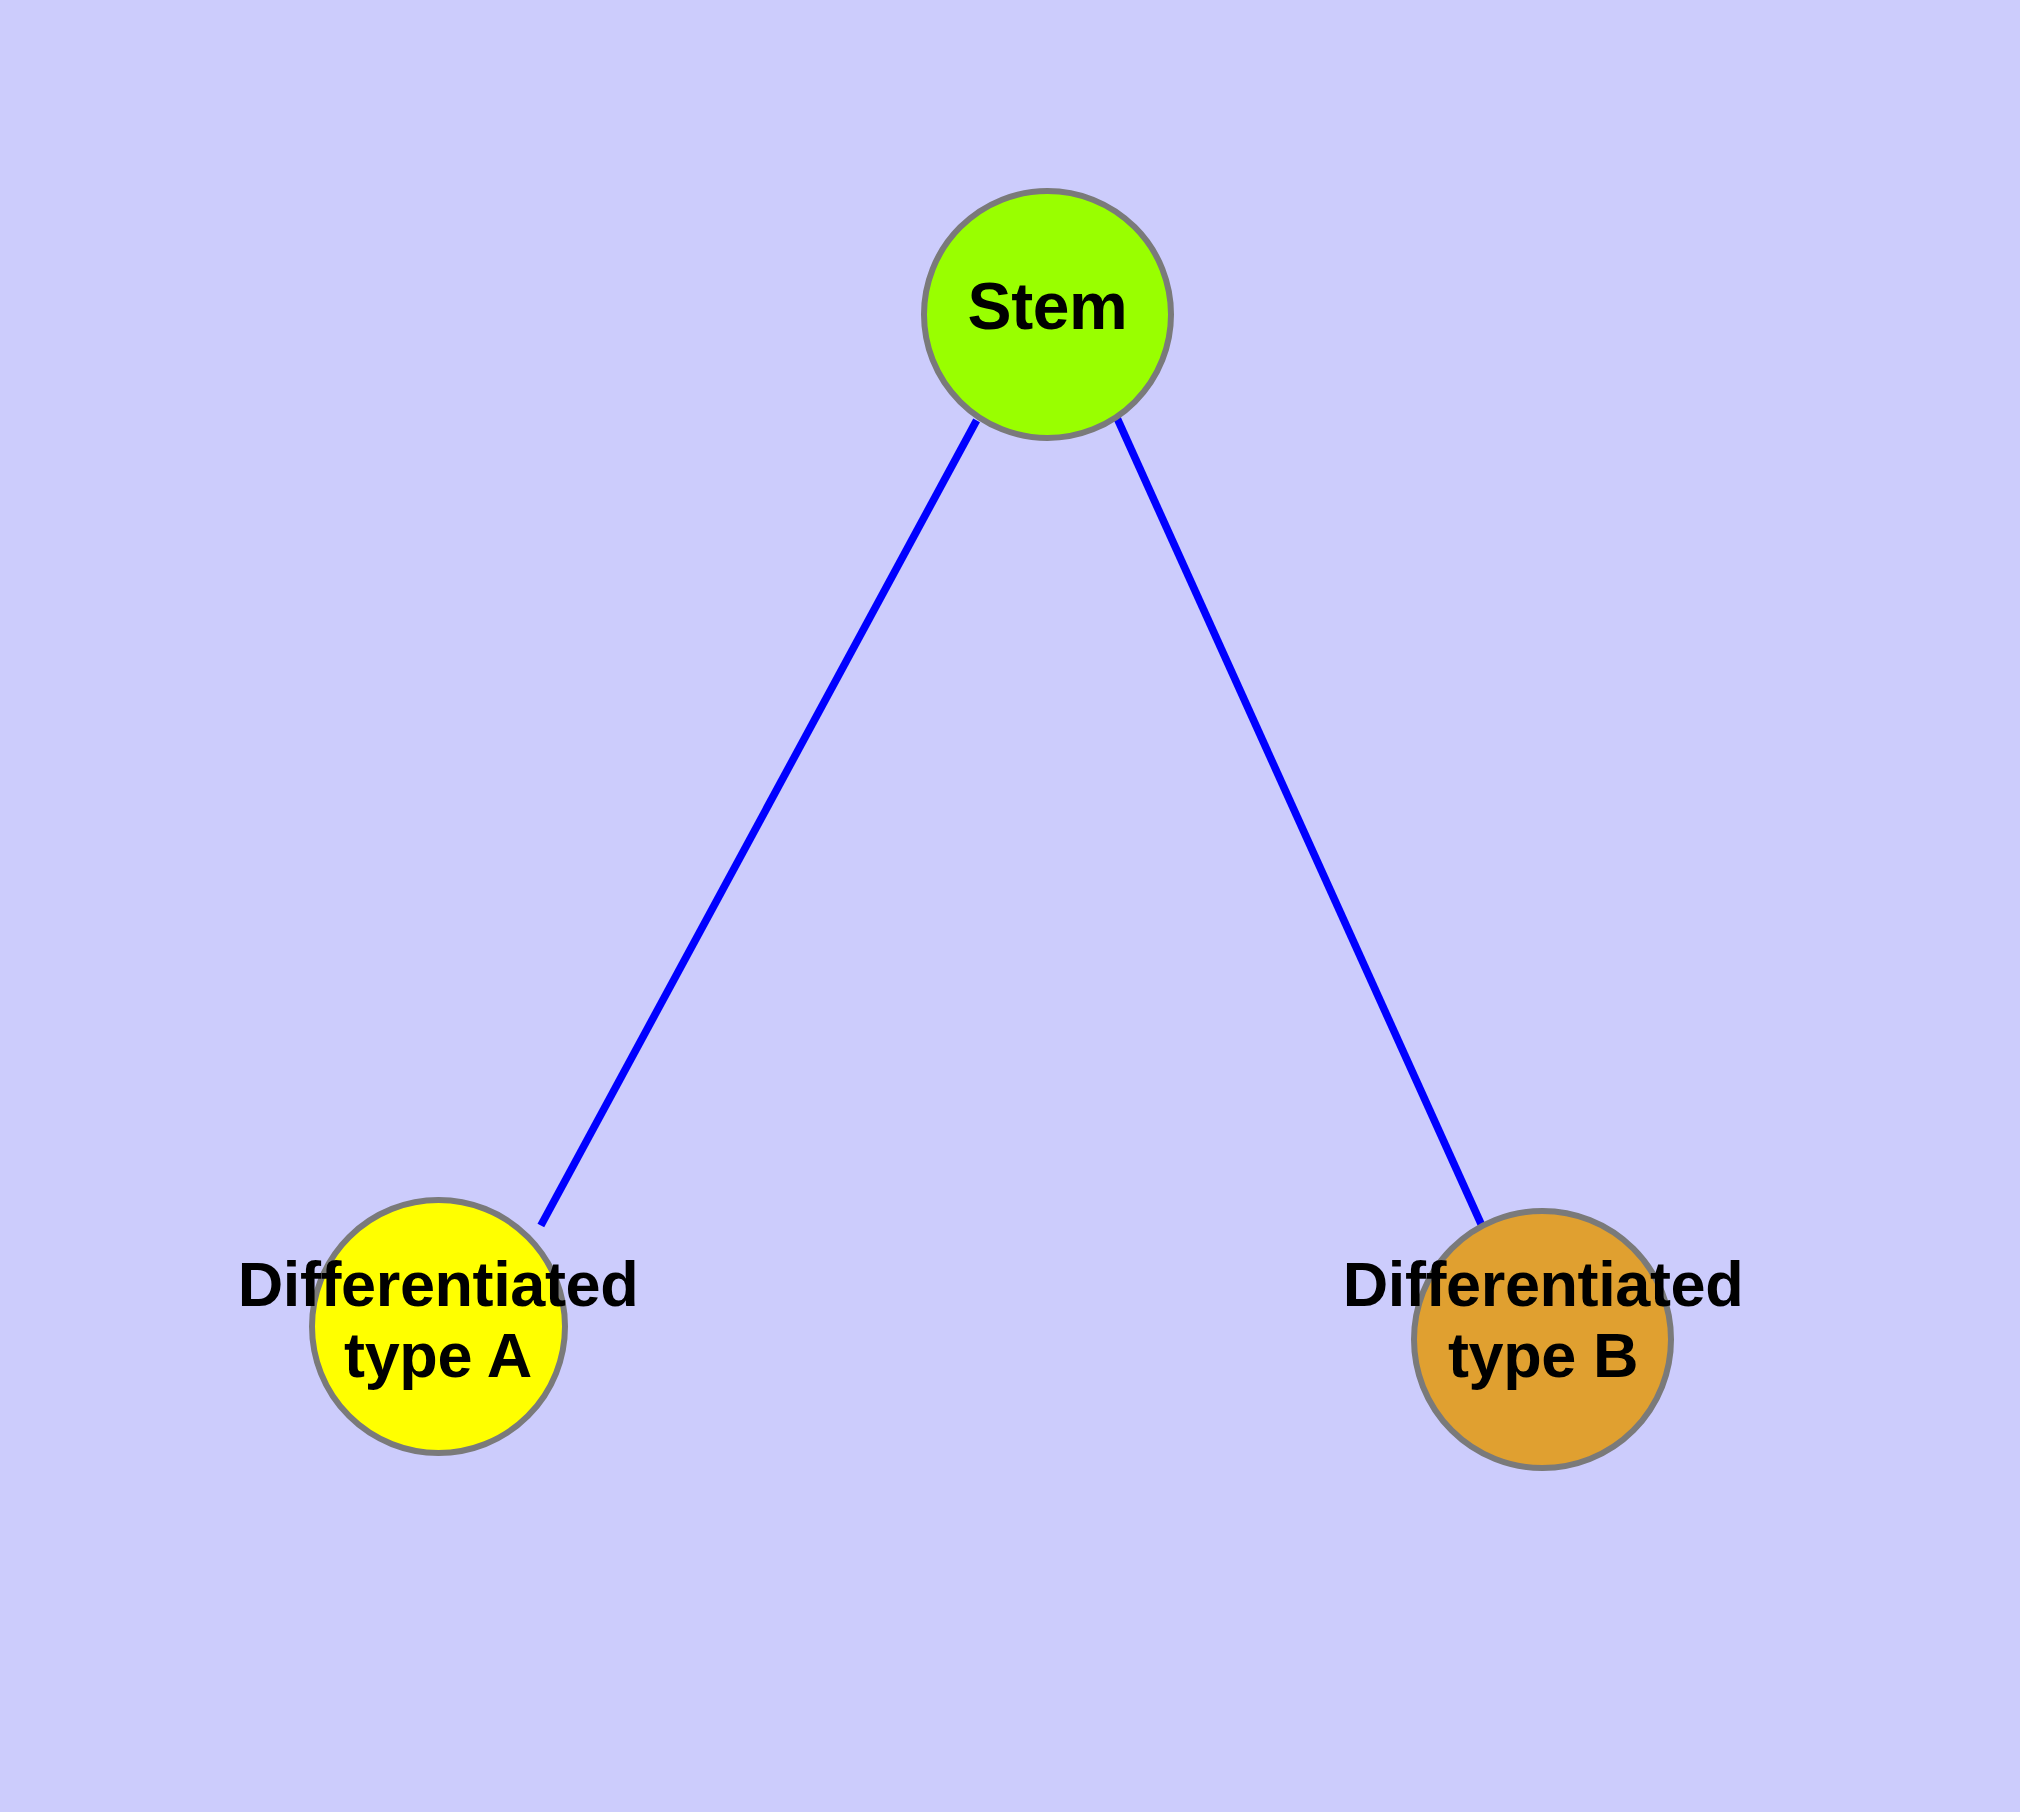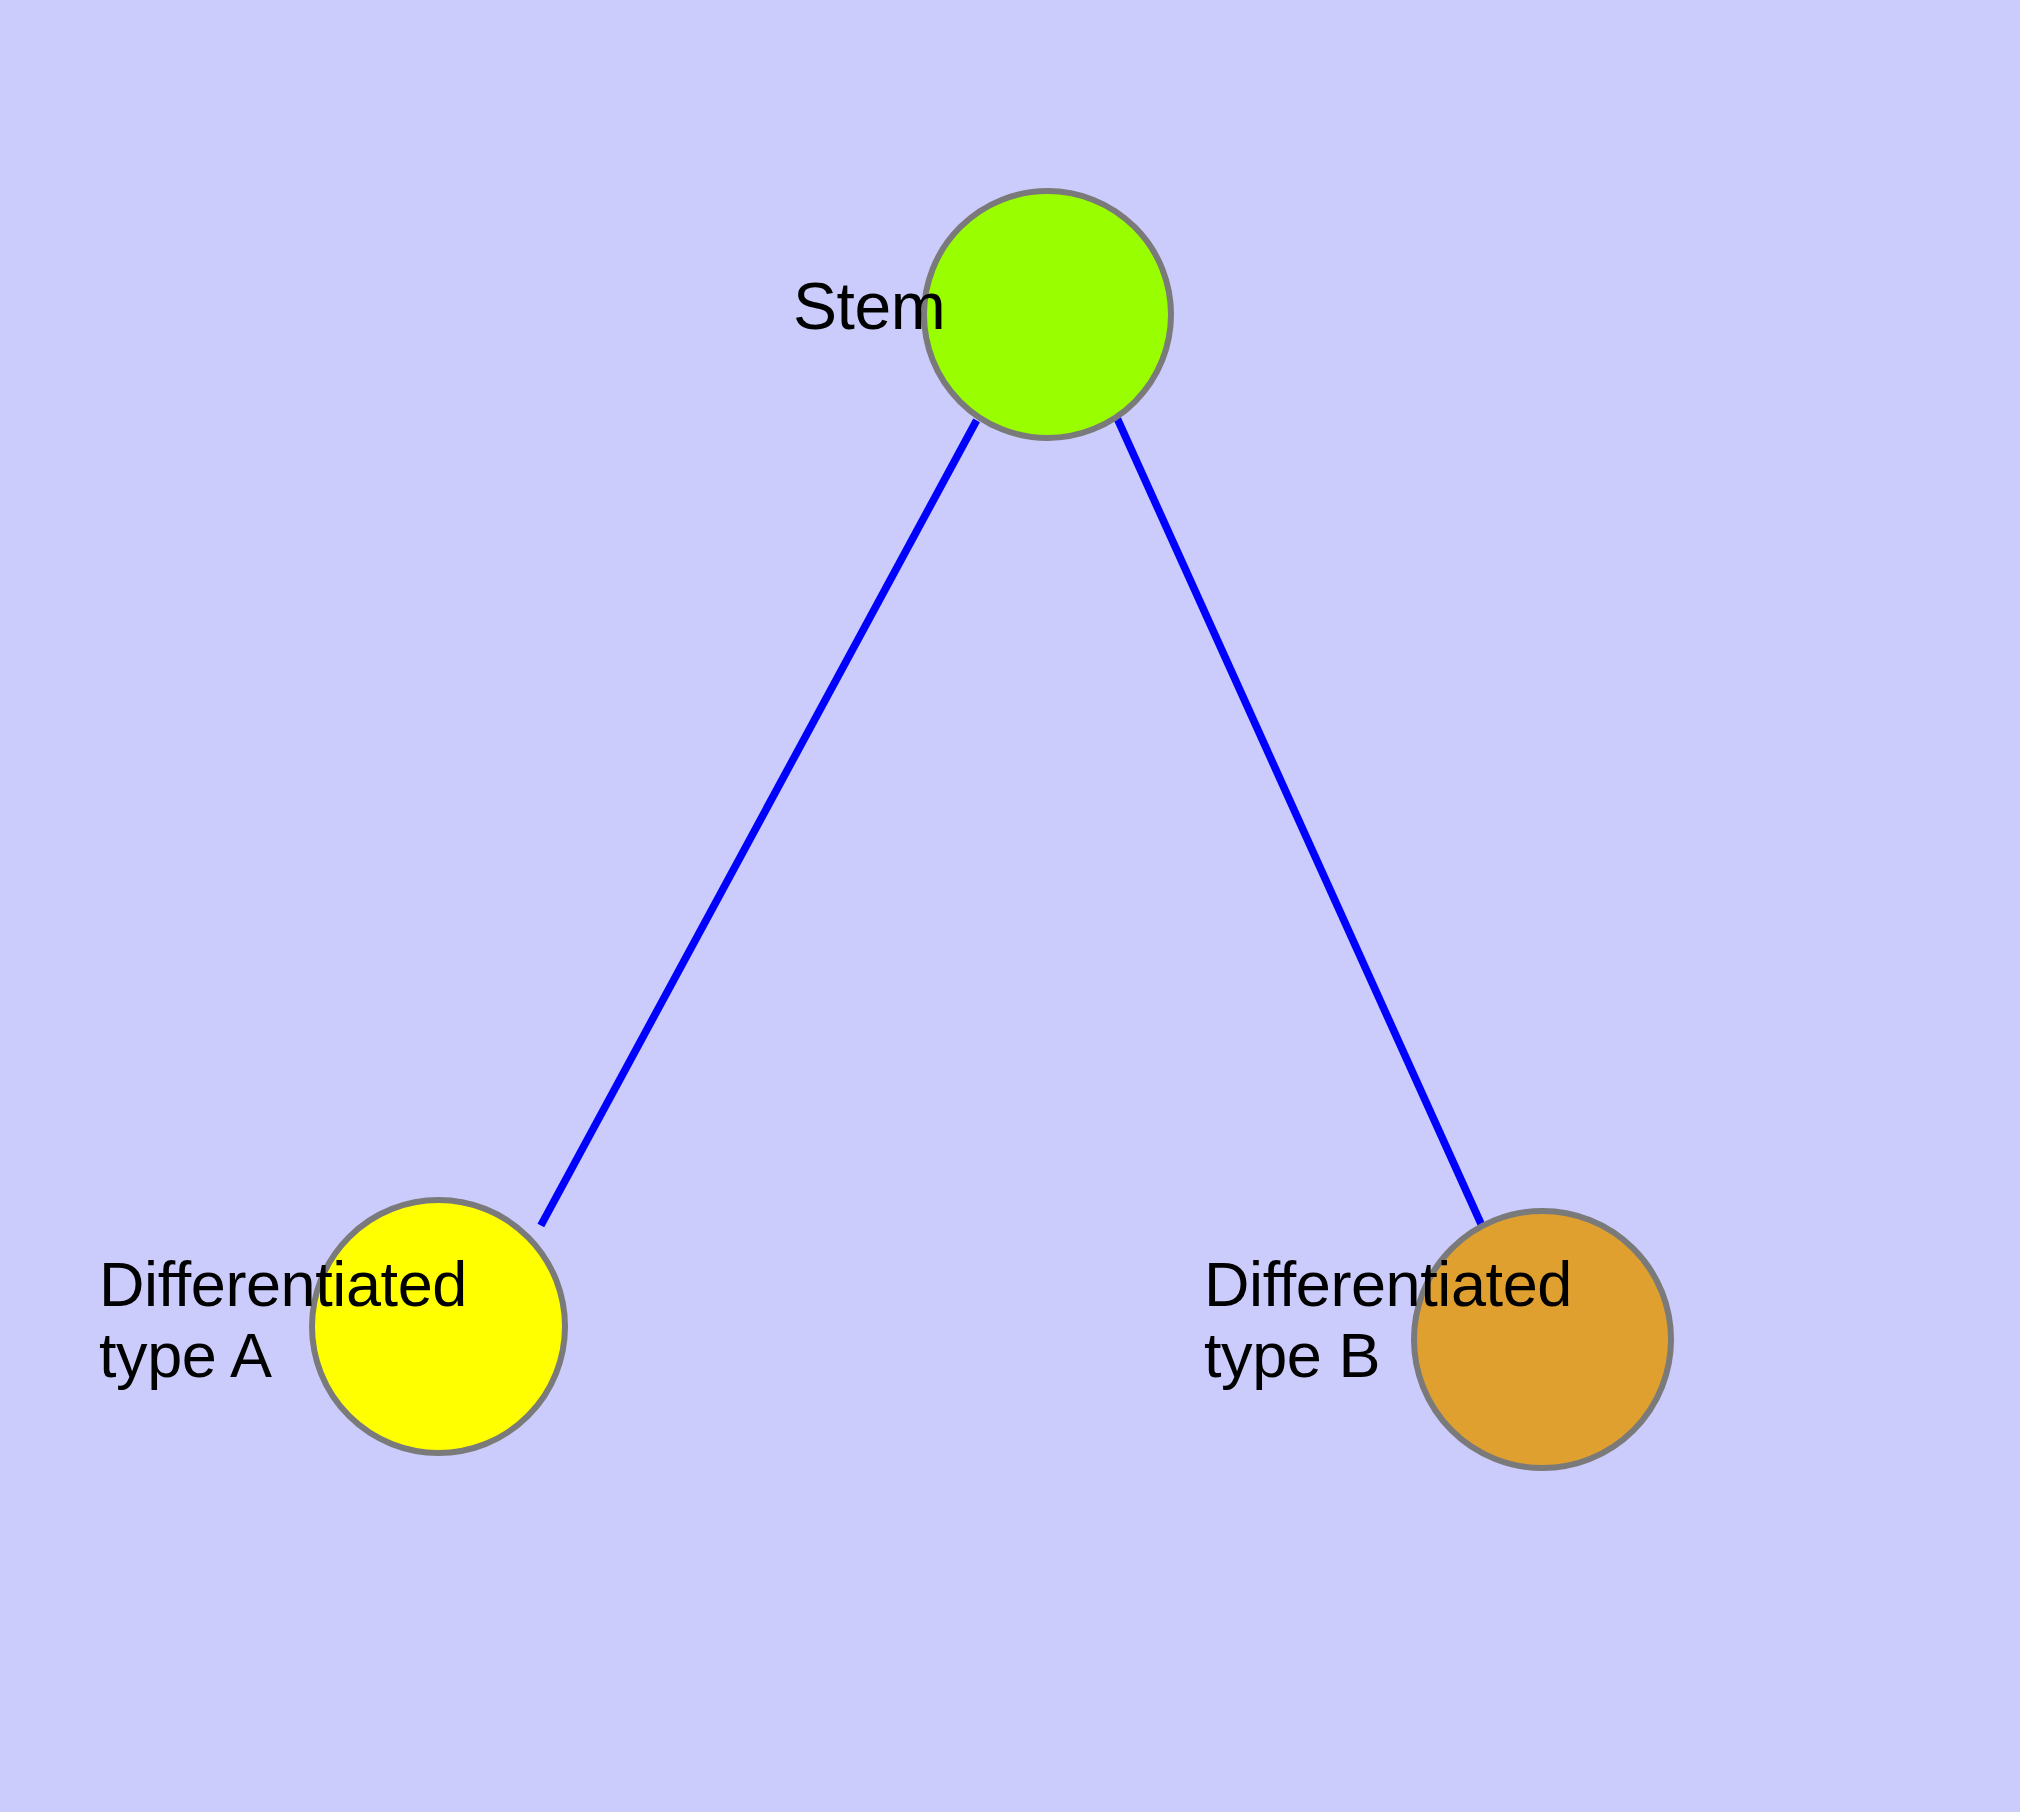--- a/index.html
+++ b/index.html
@@ -28,22 +28,22 @@
   }
   .node {
     position: absolute;
     border-radius: 50%;
     box-sizing: border-box;
     border: 6px solid #7a7a7a;
   }
   .node-label {
     position: absolute;
     color: #000000;
-    font-weight: normal;
-    text-align: left;
+    font-weight: bold;
+    text-align: center;
     line-height: 1.12;
     white-space: pre;
     letter-spacing: -0.4px;
     pointer-events: none;
   }
   #node-stem {
     left: 921px;
     top: 188px;
     width: 253px;
     height: 253px;

